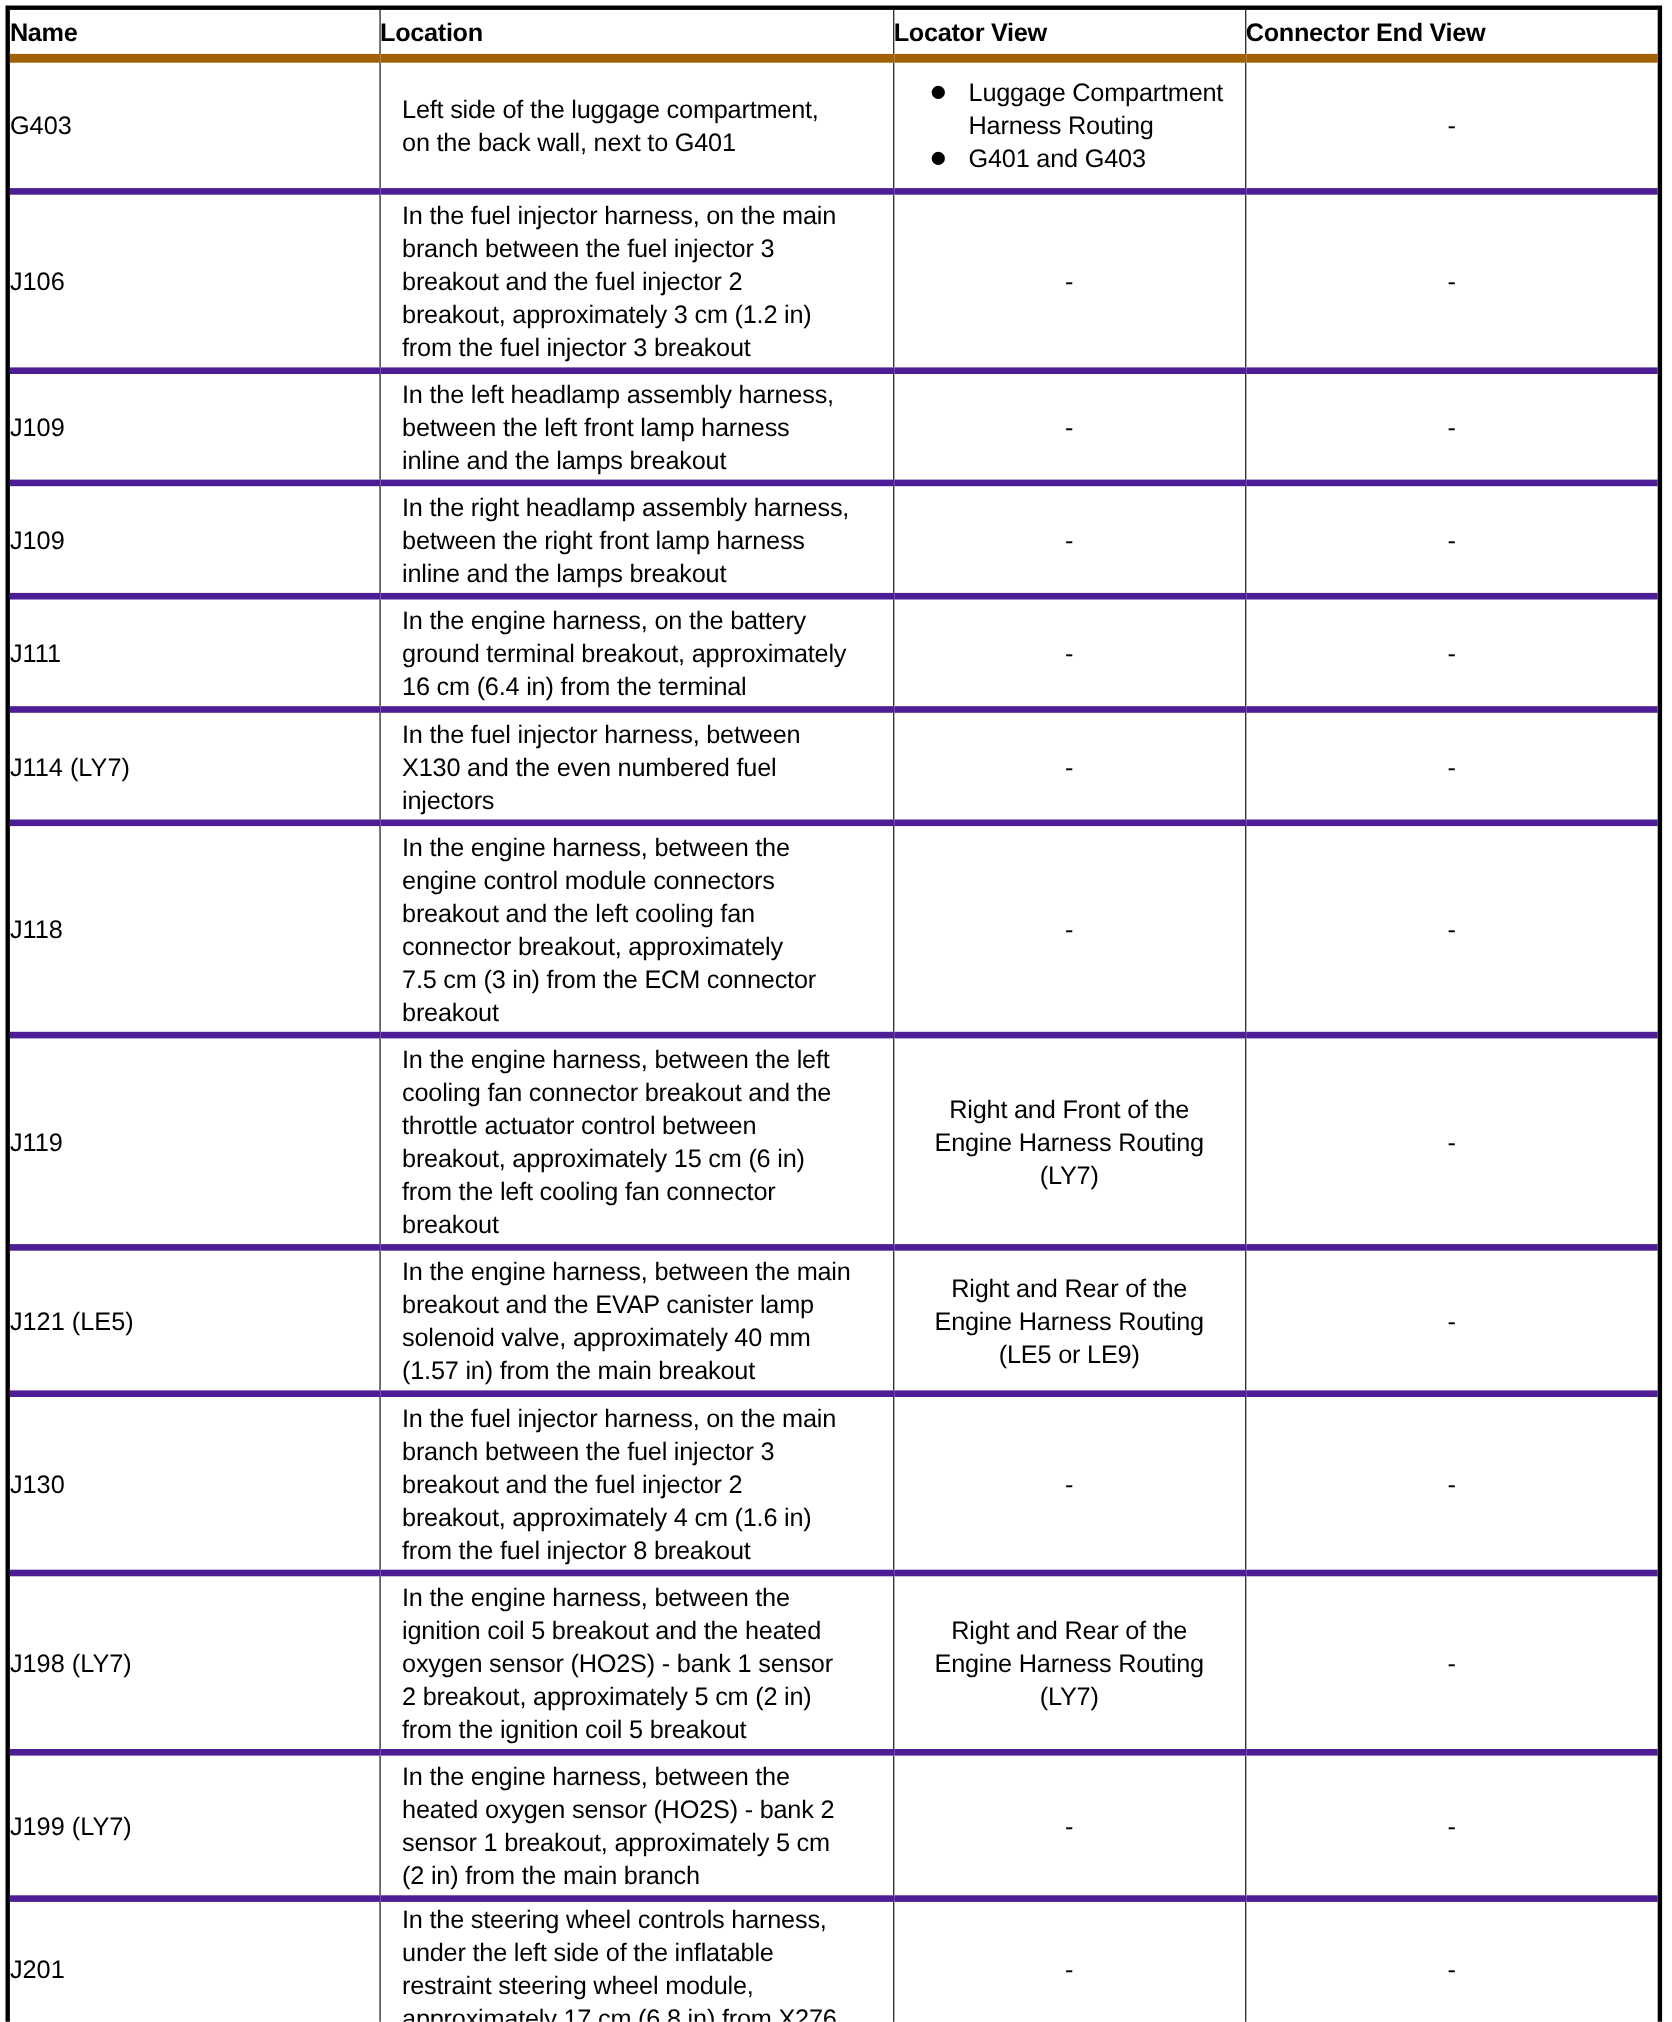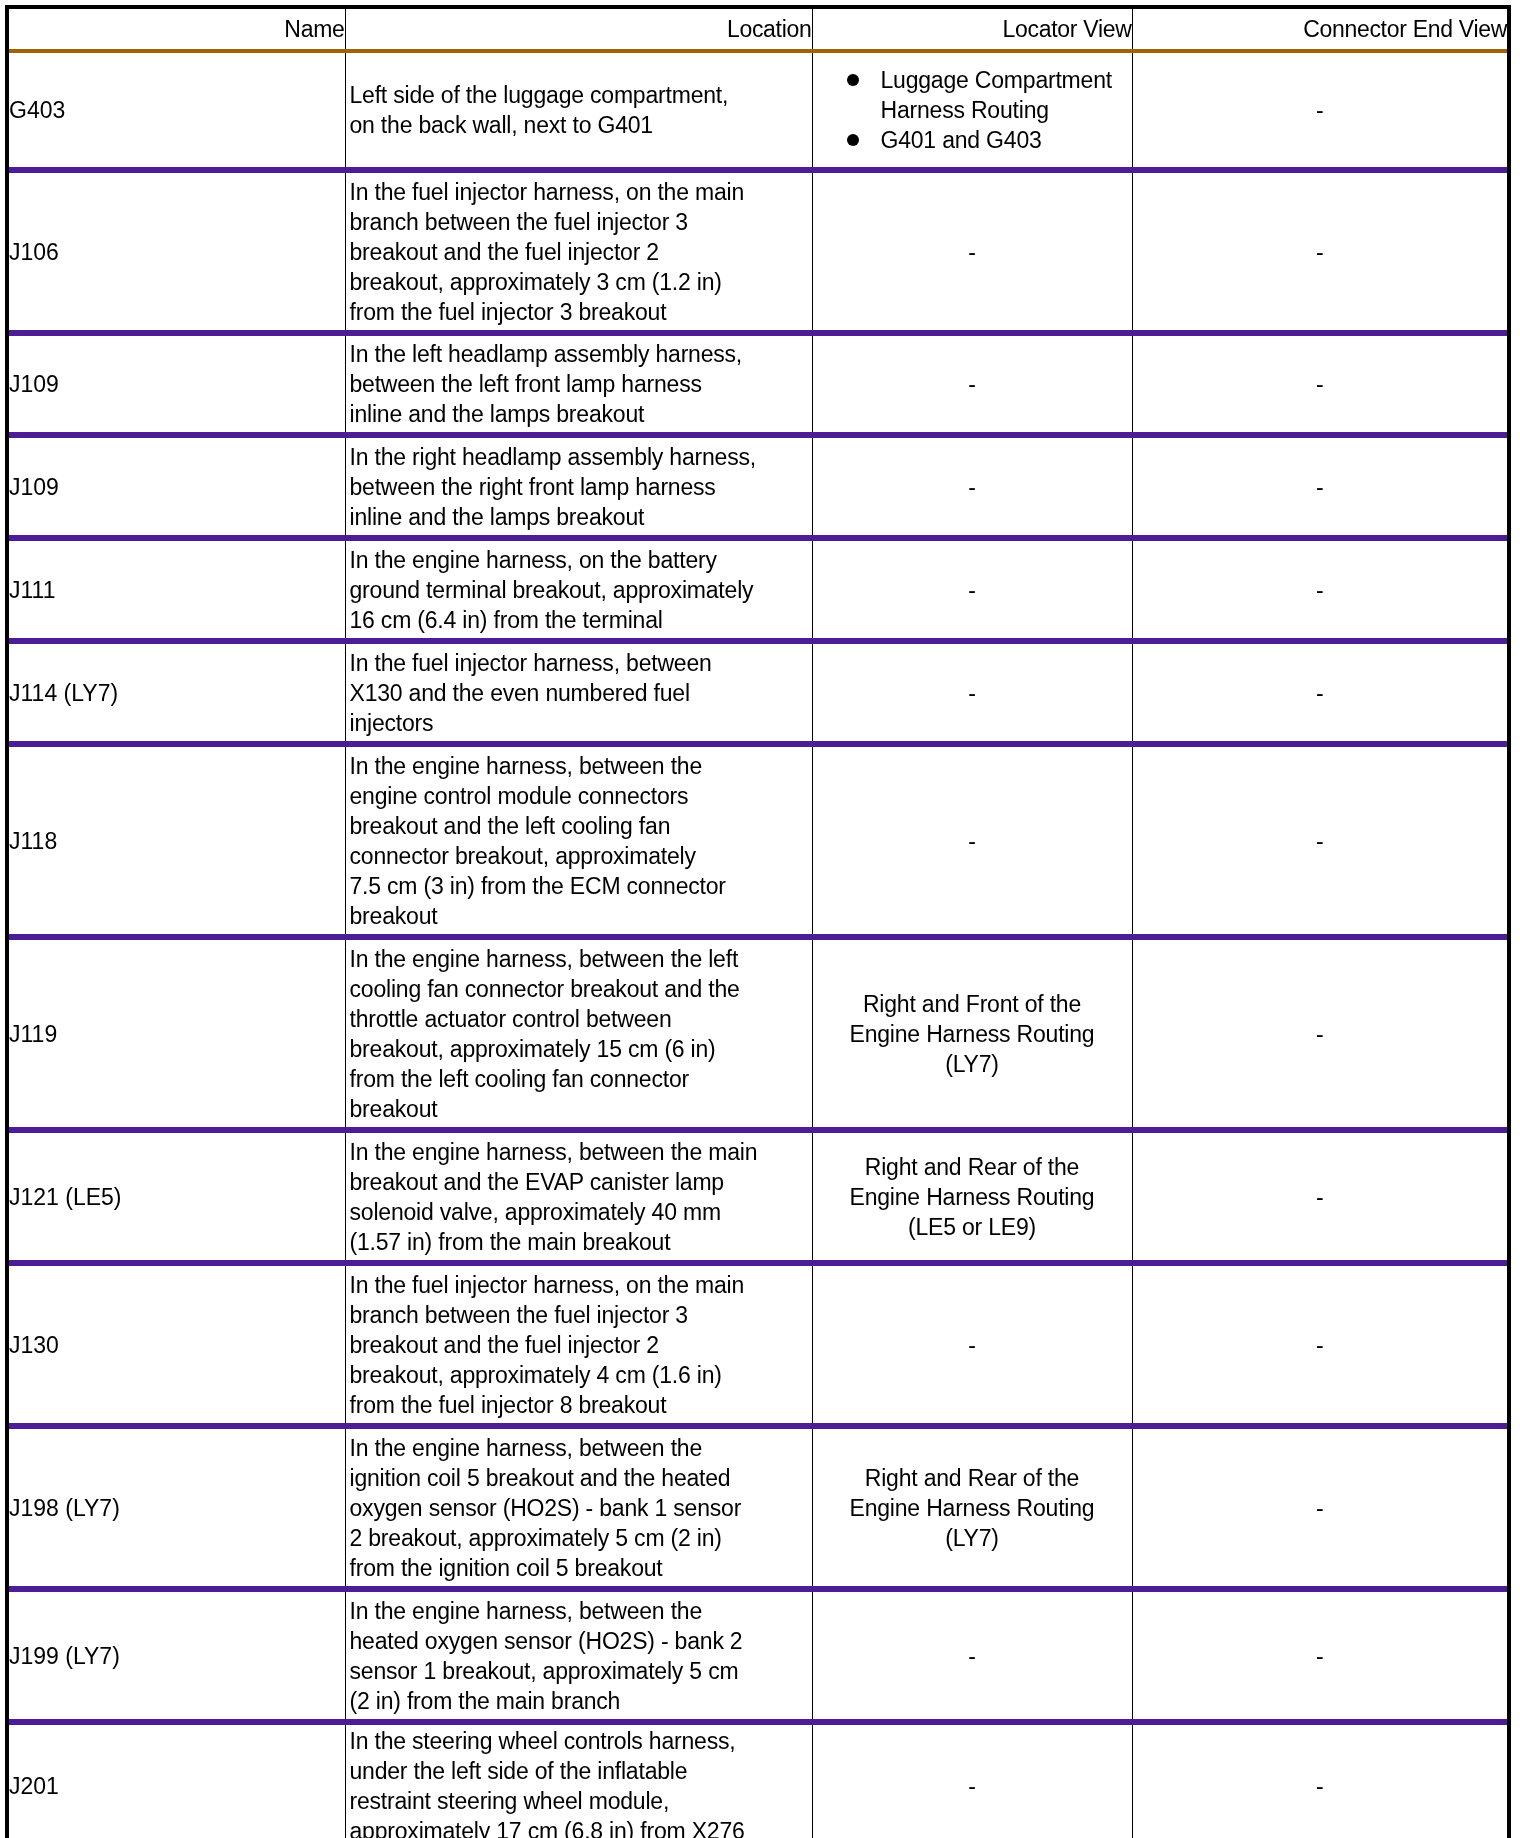--- a/index.html
+++ b/index.html
@@ -36,33 +36,33 @@
     border-left: 1.5px solid #000;
     border-top: 6px solid #4c1d95;
     padding: 0;
     vertical-align: middle;
     font-size: 23px;
     line-height: 30px;
   }
   th:first-child, td:first-child { border-left: none; }
   thead th {
     border-top: none;
-    border-bottom: 4px solid #a16207;
-    font-weight: normal;
+    border-bottom: 8px solid #a16207;
+    font-weight: bold;
     height: 40px;
-    text-align: right;
+    text-align: left;
     letter-spacing: -0.3px;
   }
   tbody tr:first-child td { border-top: none; }
   td.name {
     text-align: left;
   }
   td.loc {
     text-align: left;
-    padding-left: 4px;
+    padding-left: 20px;
     padding-right: 2px;
     letter-spacing: -0.2px;
   }
   td.locv {
     text-align: center;
     letter-spacing: -0.2px;
   }
   td.conn {
     text-align: center;
   }

